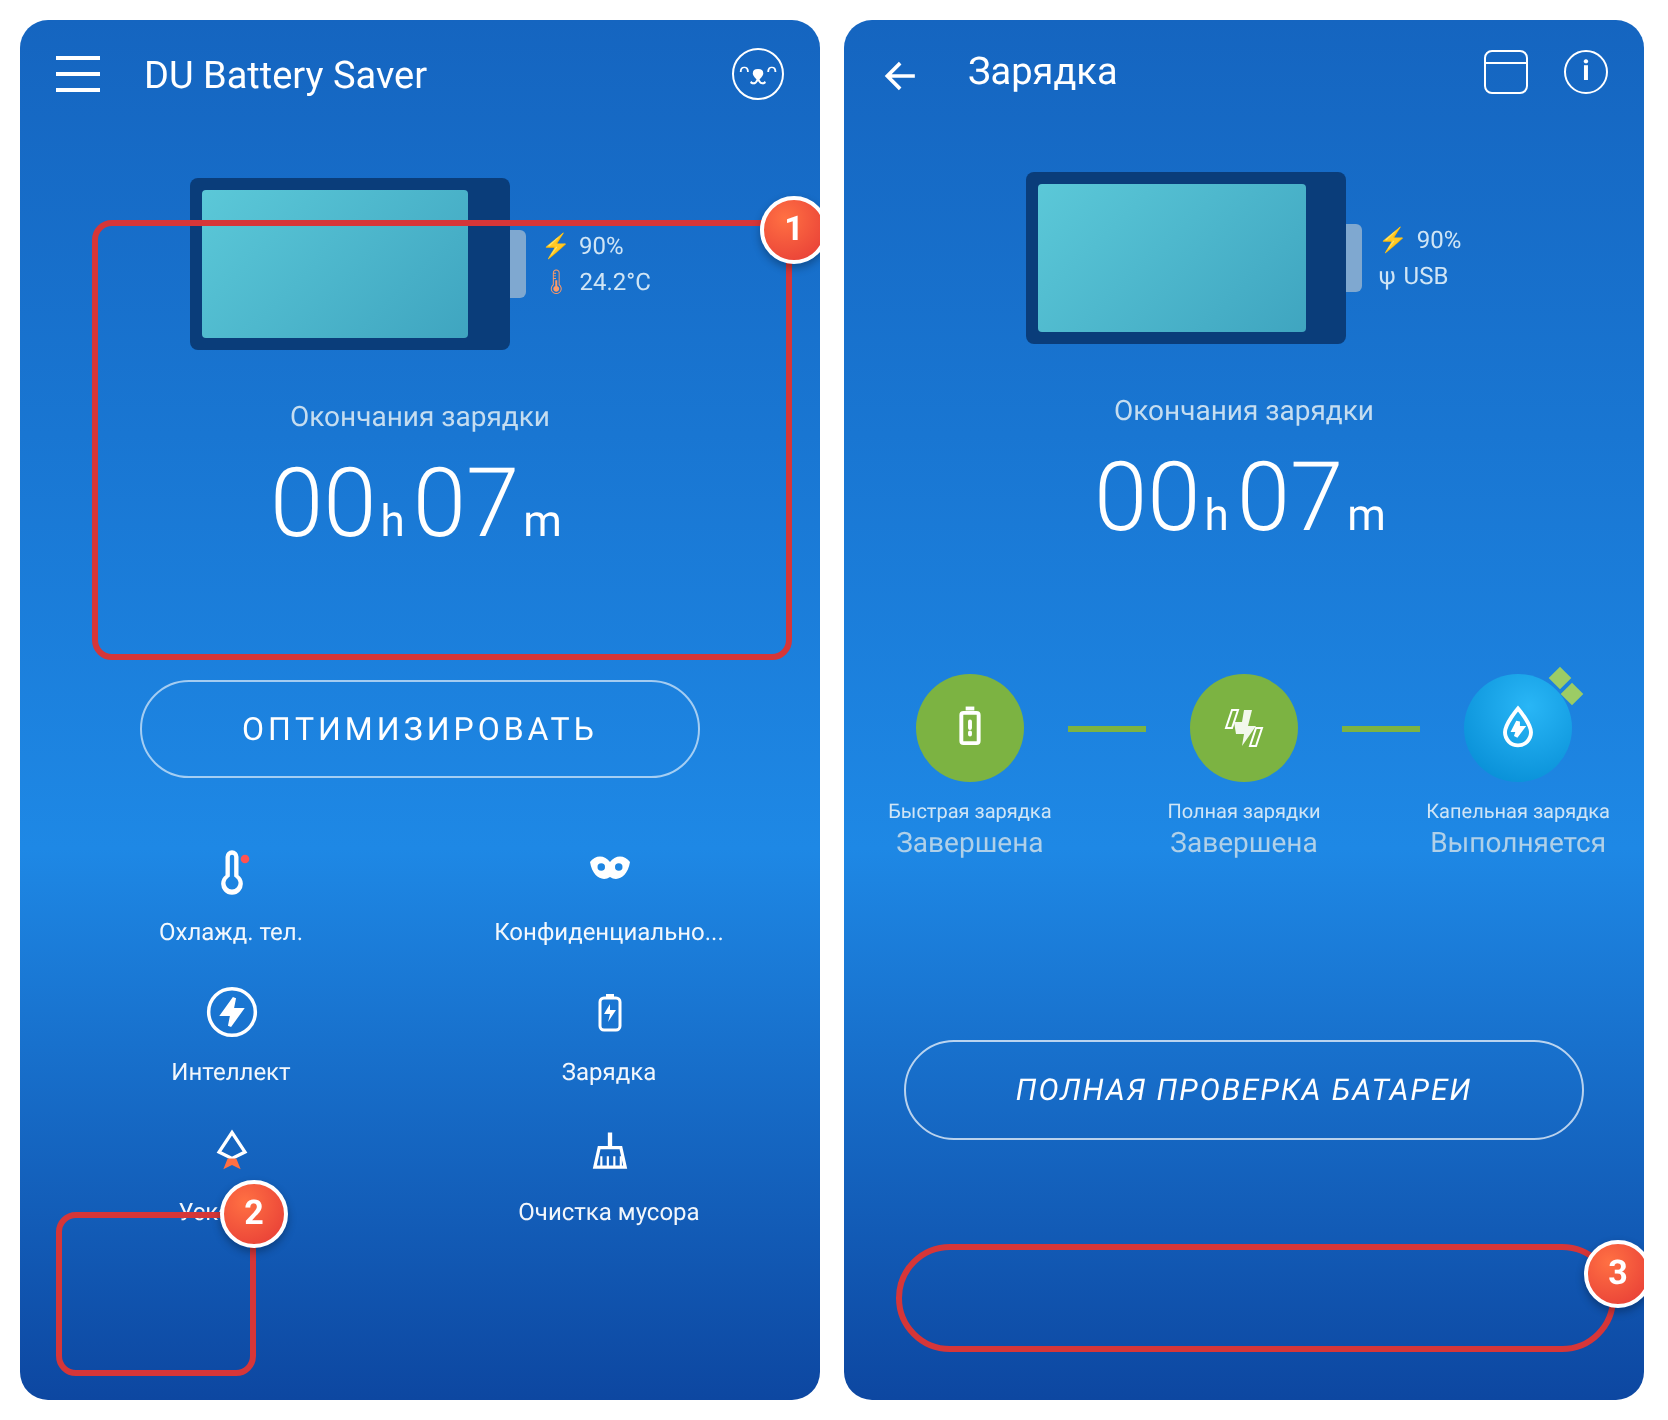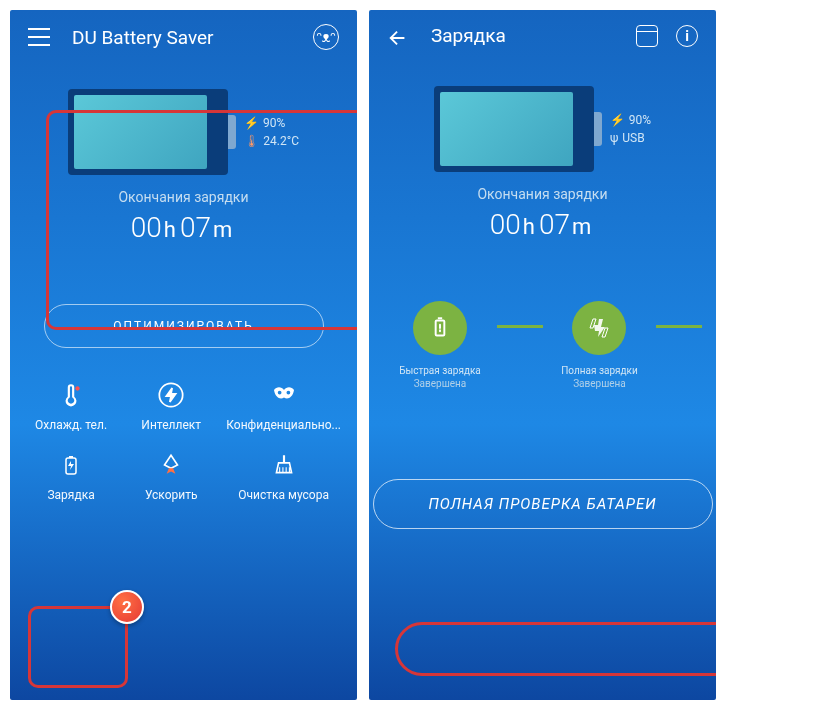--- a/index.html
+++ b/index.html
@@ -1,52 +1,52 @@
 <!DOCTYPE html>
 <html><head>
 <meta charset="utf-8">
 <style>
 * { margin: 0; padding: 0; box-sizing: border-box; font-family: -apple-system, Roboto, sans-serif; }
 body { background: #fff; display: flex; gap: 12px; padding: 10px; }
-.phone { width: 347px; height: 690px; background: linear-gradient(180deg, #1565c0 0%, #1976d2 30%, #1e88e5 60%, #0d47a1 100%); position: relative; overflow: hidden; border-radius: 2px; }
+.phone { width: 400px; height: 690px; background: linear-gradient(180deg, #1565c0 0%, #1976d2 30%, #1e88e5 60%, #0d47a1 100%); position: relative; overflow: hidden; border-radius: 14px; }
 .topbar { display: flex; align-items: center; padding: 14px 18px; color: #fff; }
 .topbar .menu-ic, .topbar .back-ic { width: 22px; height: 18px; cursor: pointer; }
 .topbar .menu-ic { display: flex; flex-direction: column; justify-content: space-between; }
 .topbar .menu-ic span { height: 2px; background: #fff; }
 .topbar .title { font-size: 19px; font-weight: 400; margin-left: 22px; flex: 1; }
 .topbar .right-ics { display: flex; gap: 18px; align-items: center; }
 .ring-ic { width: 26px; height: 26px; border: 1.5px solid #fff; border-radius: 50%; display: flex; align-items: center; justify-content: center; font-size: 14px; cursor:pointer; }
 .cal-ic { width: 22px; height: 22px; border: 1.5px solid #fff; border-radius: 4px; position: relative; cursor:pointer; }
 .cal-ic::before { content: ""; position: absolute; top: 5px; left: 0; right: 0; height: 1.5px; background: #fff; }
 .info-ic { width: 22px; height: 22px; border: 1.5px solid #fff; border-radius: 50%; display: flex; align-items: center; justify-content: center; font-size: 14px; font-weight: bold; cursor:pointer; }
 .back-ic svg { width: 22px; height: 22px; }
 .battery-block { text-align: center; margin-top: 25px; position: relative; }
 .battery-wrap { display: inline-flex; align-items: center; gap: 16px; }
 .battery-body { width: 160px; height: 86px; background: #0a3d7a; border-radius: 4px; position: relative; padding: 6px; }
 .battery-fill { height: 100%; width: 90%; background: linear-gradient(135deg, #5bc8d8 0%, #3fa5c0 100%); border-radius: 2px; }
 .battery-tip { position: absolute; right: -8px; top: 30%; width: 8px; height: 40%; background: #7fa8d0; border-radius: 0 3px 3px 0; }
 .battery-stats { font-size: 12px; color: #d0e5f5; text-align: left; }
 .battery-stats div { margin: 4px 0; display: flex; align-items: center; gap: 4px; }
-.charge-label { color: #c5ddf0; font-size: 14px; margin-top: 10px; }
+.charge-label { color: #c5ddf0; font-size: 14px; margin-top: 22px; }
 .time-disp { color: #fff; margin-top: 6px; }
-.time-disp .big { font-size: 28px; font-weight: 300; }
+.time-disp .big { font-size: 48px; font-weight: 300; }
 .time-disp .unit { font-size: 22px; margin: 0 4px 0 2px; }
-.optimize-btn { margin: 60px auto 0; width: 280px; padding: 14px; border: 1.5px solid rgba(255,255,255,.6); border-radius: 30px; color: #fff; font-size: 12px; letter-spacing: 2px; text-align: center; cursor: pointer; }
-.grid { display: grid; grid-template-columns: repeat(3,1fr); gap: 6px; padding: 26px 14px 0; }
+.optimize-btn { margin: 60px auto 0; width: 280px; padding: 14px; border: 1.5px solid rgba(255,255,255,.6); border-radius: 30px; color: #fff; font-size: 16px; letter-spacing: 2px; text-align: center; cursor: pointer; }
+.grid { display: grid; grid-template-columns: repeat(2,1fr); gap: 6px; padding: 26px 14px 0; }
 .grid-item { text-align: center; color: #fff; font-size: 12px; padding: 6px 2px; cursor: pointer; }
 .grid-item .gic { width: 30px; height: 30px; margin: 0 auto 8px; display: flex; align-items: center; justify-content: center; }
 .grid-item .lbl { font-size: 12px; opacity: .95; }
 .steps { display: flex; align-items: center; justify-content: center; margin-top: 60px; padding: 0 14px; }
 .step { text-align: center; flex: 1; }
 .step-circ { width: 54px; height: 54px; border-radius: 50%; margin: 0 auto; display: flex; align-items: center; justify-content: center; position: relative; }
 .step-circ.green { background: #7cb342; }
 .step-circ.blue { background: radial-gradient(circle at 60% 30%, #29b6f6, #0288d1); }
 .step-line { height: 3px; background: #7cb342; flex: .4; margin-top: -38px; }
 .step-title { font-size: 10px; color: #d0e5f5; margin-top: 10px; }
-.step-sub { font-size: 10px; color: #b0d0e8; margin-top: 2px; }
+.step-sub { font-size: 14px; color: #b0d0e8; margin-top: 2px; }
 .full-btn { margin: 90px auto 0; width: 340px; padding: 15px; border: 1.5px solid rgba(255,255,255,.7); border-radius: 30px; color: #fff; font-size: 15px; letter-spacing: 1px; text-align: center; cursor: pointer; font-style: italic; }
 .hl { position: absolute; border: 3px solid #d63638; border-radius: 10px; pointer-events: none; }
 .hl1 { top: 100px; left: 36px; width: 350px; height: 220px; }
 .hl2 { bottom: 12px; left: 18px; width: 100px; height: 82px; }
 .hl3 { bottom: 24px; left: 26px; width: 360px; height: 54px; border-radius: 28px; }
 .badge { position: absolute; width: 34px; height: 34px; border-radius: 50%; background: radial-gradient(circle at 35% 30%, #ff7043, #e53935); border: 2px solid #fff; color: #fff; font-weight: bold; font-size: 17px; display: flex; align-items: center; justify-content: center; box-shadow: 0 2px 4px rgba(0,0,0,.3); pointer-events:none; }
 .b1 { top: 88px; left: 370px; }
 .b2 { bottom: 76px; left: 100px; }
 .b3 { bottom: 46px; left: 370px; }
 .bolt { color: #e0f0fa; }
@@ -98,34 +98,34 @@
       <div class="gic">
           <svg viewBox="0 0 24 24" width="26" fill="#fff">
             <path d="M12 2a3 3 0 0 0-3 3v8.5a5 5 0 1 0 6 0V5a3 3 0 0 0-3-3zm0 2a1 1 0 0 1 1 1v9.1l.6.4a3 3 0 1 1-3.2 0l.6-.4V5a1 1 0 0 1 1-1z"></path>
             <circle cx="18" cy="6" r="2" fill="#ff5252"></circle>
           </svg>
         </div>
       <div class="lbl">Охлажд. тел.</div>
     </div>
     <div class="grid-item">
       <div class="gic">
+          <svg viewBox="0 0 24 24" width="30" fill="#fff">
+            <path d="M4 8c2-3 6-3 8 0 2-3 6-3 8 0-1 6-5 8-8 6-3 2-7 0-8-6zm3 2a1.5 1.5 0 1 0 3 0 1.5 1.5 0 0 0-3 0zm7 0a1.5 1.5 0 1 0 3 0 1.5 1.5 0 0 0-3 0z"></path>
+          </svg>
+        </div>
+      <div class="lbl">Конфиденциально...</div>
+    </div>
+    <div class="grid-item">
+      <div class="gic">
           <svg viewBox="0 0 24 24" width="28" fill="none" stroke="#fff" stroke-width="1.5">
             <circle cx="12" cy="12" r="10"></circle>
             <path d="M13 6l-5 7h4l-1 5 5-7h-4z" fill="#fff"></path>
           </svg>
         </div>
       <div class="lbl">Интеллект</div>
-    </div>
-    <div class="grid-item">
-      <div class="gic">
-          <svg viewBox="0 0 24 24" width="30" fill="#fff">
-            <path d="M4 8c2-3 6-3 8 0 2-3 6-3 8 0-1 6-5 8-8 6-3 2-7 0-8-6zm3 2a1.5 1.5 0 1 0 3 0 1.5 1.5 0 0 0-3 0zm7 0a1.5 1.5 0 1 0 3 0 1.5 1.5 0 0 0-3 0z"></path>
-          </svg>
-        </div>
-      <div class="lbl">Конфиденциально...</div>
     </div>
     <div class="grid-item">
       <div class="gic">
           <svg viewBox="0 0 24 24" width="24" fill="#fff">
             <rect x="7" y="5" width="10" height="16" rx="2" fill="none" stroke="#fff" stroke-width="1.5"></rect>
             <path d="M10 3h4v2h-4z"></path>
             <path d="M12 8l-3 5h3l-1 4 4-6h-3z"></path>
           </svg>
         </div>
       <div class="lbl">Зарядка</div>
@@ -209,19 +209,31 @@
       <div class="step-circ green">
           <svg width="24" viewBox="0 0 24 24" fill="#fff">
             <path d="M12 3l-1 6h-4l1 6h4l-1 6 7-10h-4l2-8z" opacity=".9"></path>
             <path d="M6 3h3l-3 9H3zM18 12h3l-3 9h-3z" fill="none" stroke="#fff"></path>
           </svg>
         </div>
       <div class="step-title">Полная зарядки</div>
       <div class="step-sub">Завершена</div>
     </div>
     <div class="step-line"></div>
+    <div class="step">
+      <div class="step-circ blue">
+        <svg width="26" viewBox="0 0 24 24" fill="none" stroke="#fff" stroke-width="1.8">
+            <path d="M12 3s-6 7-6 11a6 6 0 0 0 12 0c0-4-6-11-6-11z"></path>
+            <path d="M12 9l-2 4h2l-1 3 3-4h-2z" fill="#fff"></path>
+          </svg>
+        <div class="spark" style="top:-2px;right:2px"></div>
+        <div class="spark" style="top:6px;right:-4px"></div>
+      </div>
+      <div class="step-title">Капельная зарядка</div>
+      <div class="step-sub">Выполняется</div>
+    </div>
   </div>
 
   <div class="full-btn">ПОЛНАЯ ПРОВЕРКА БАТАРЕИ</div>
 
   <div class="hl hl3"></div>
   <div class="badge b3">3</div>
 </div>
 
 </body></html>

